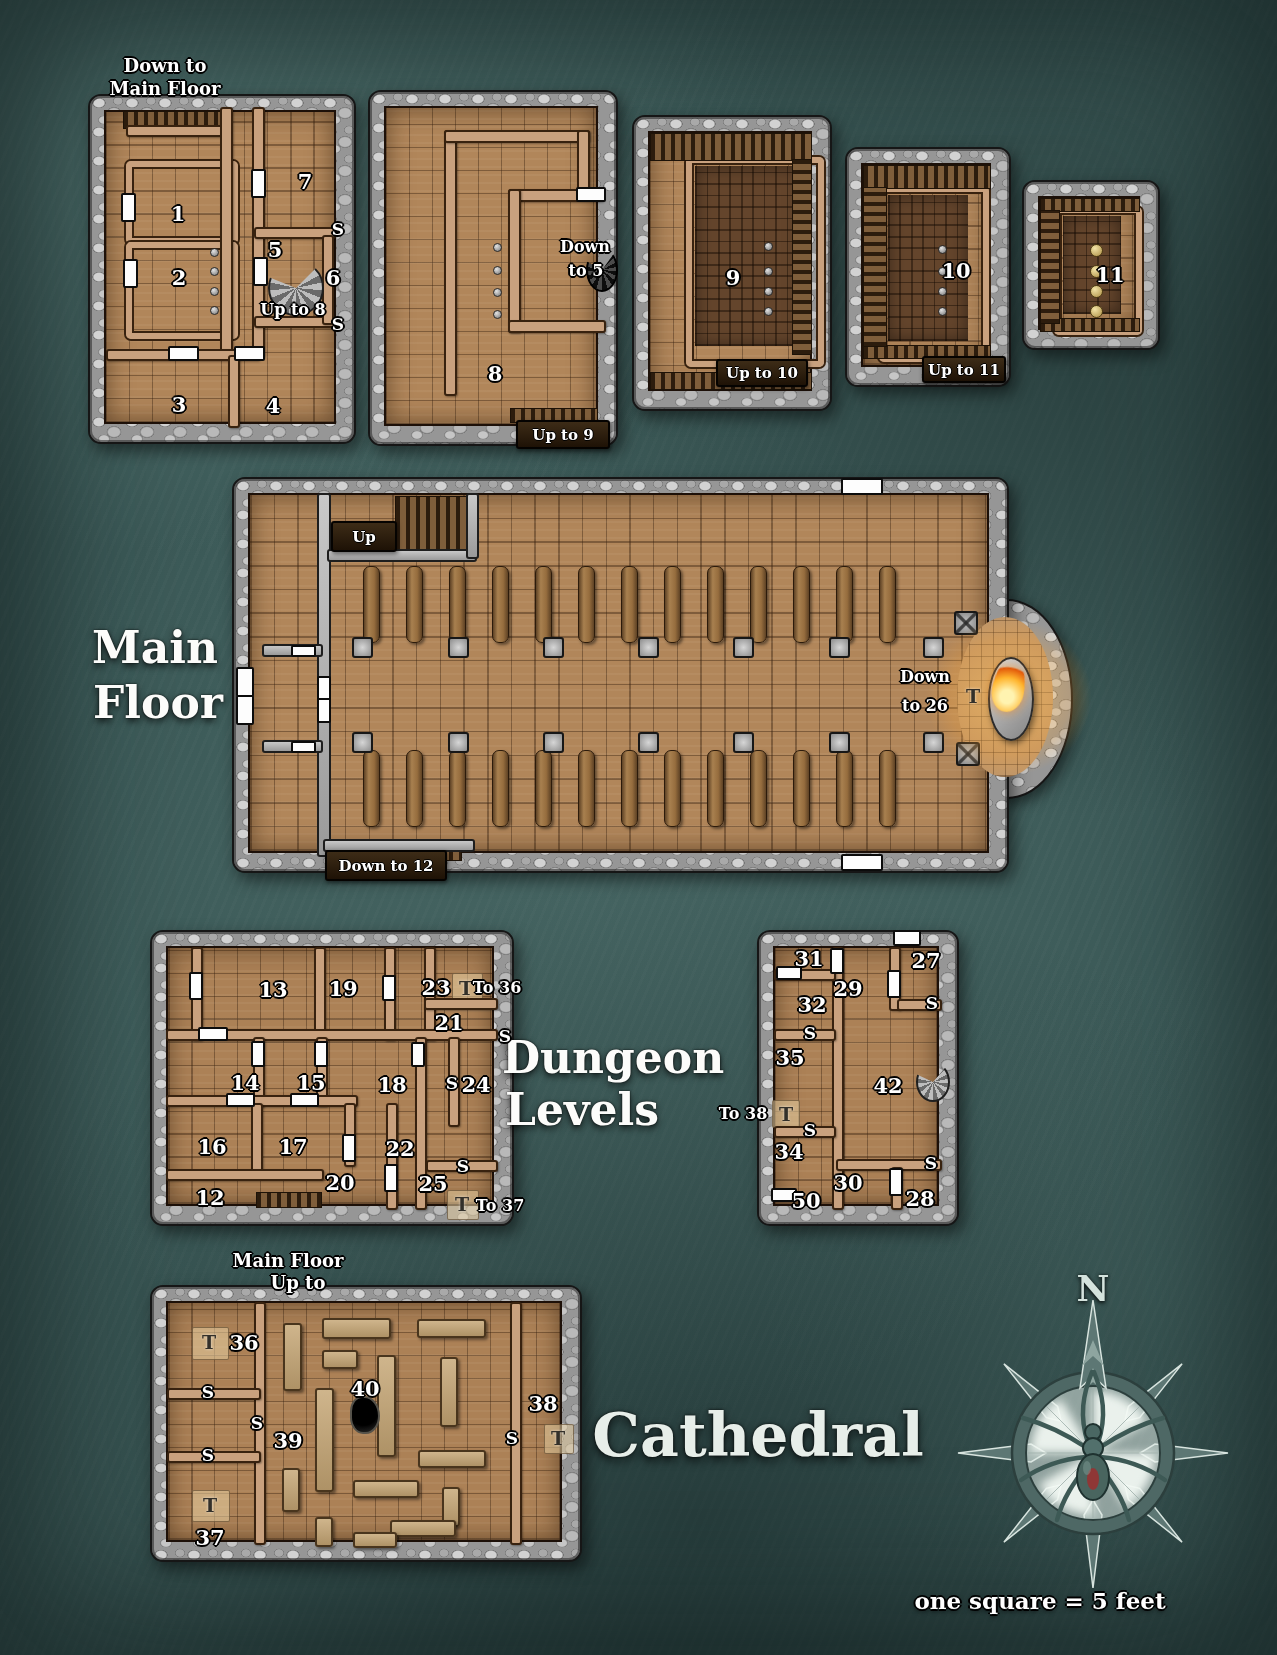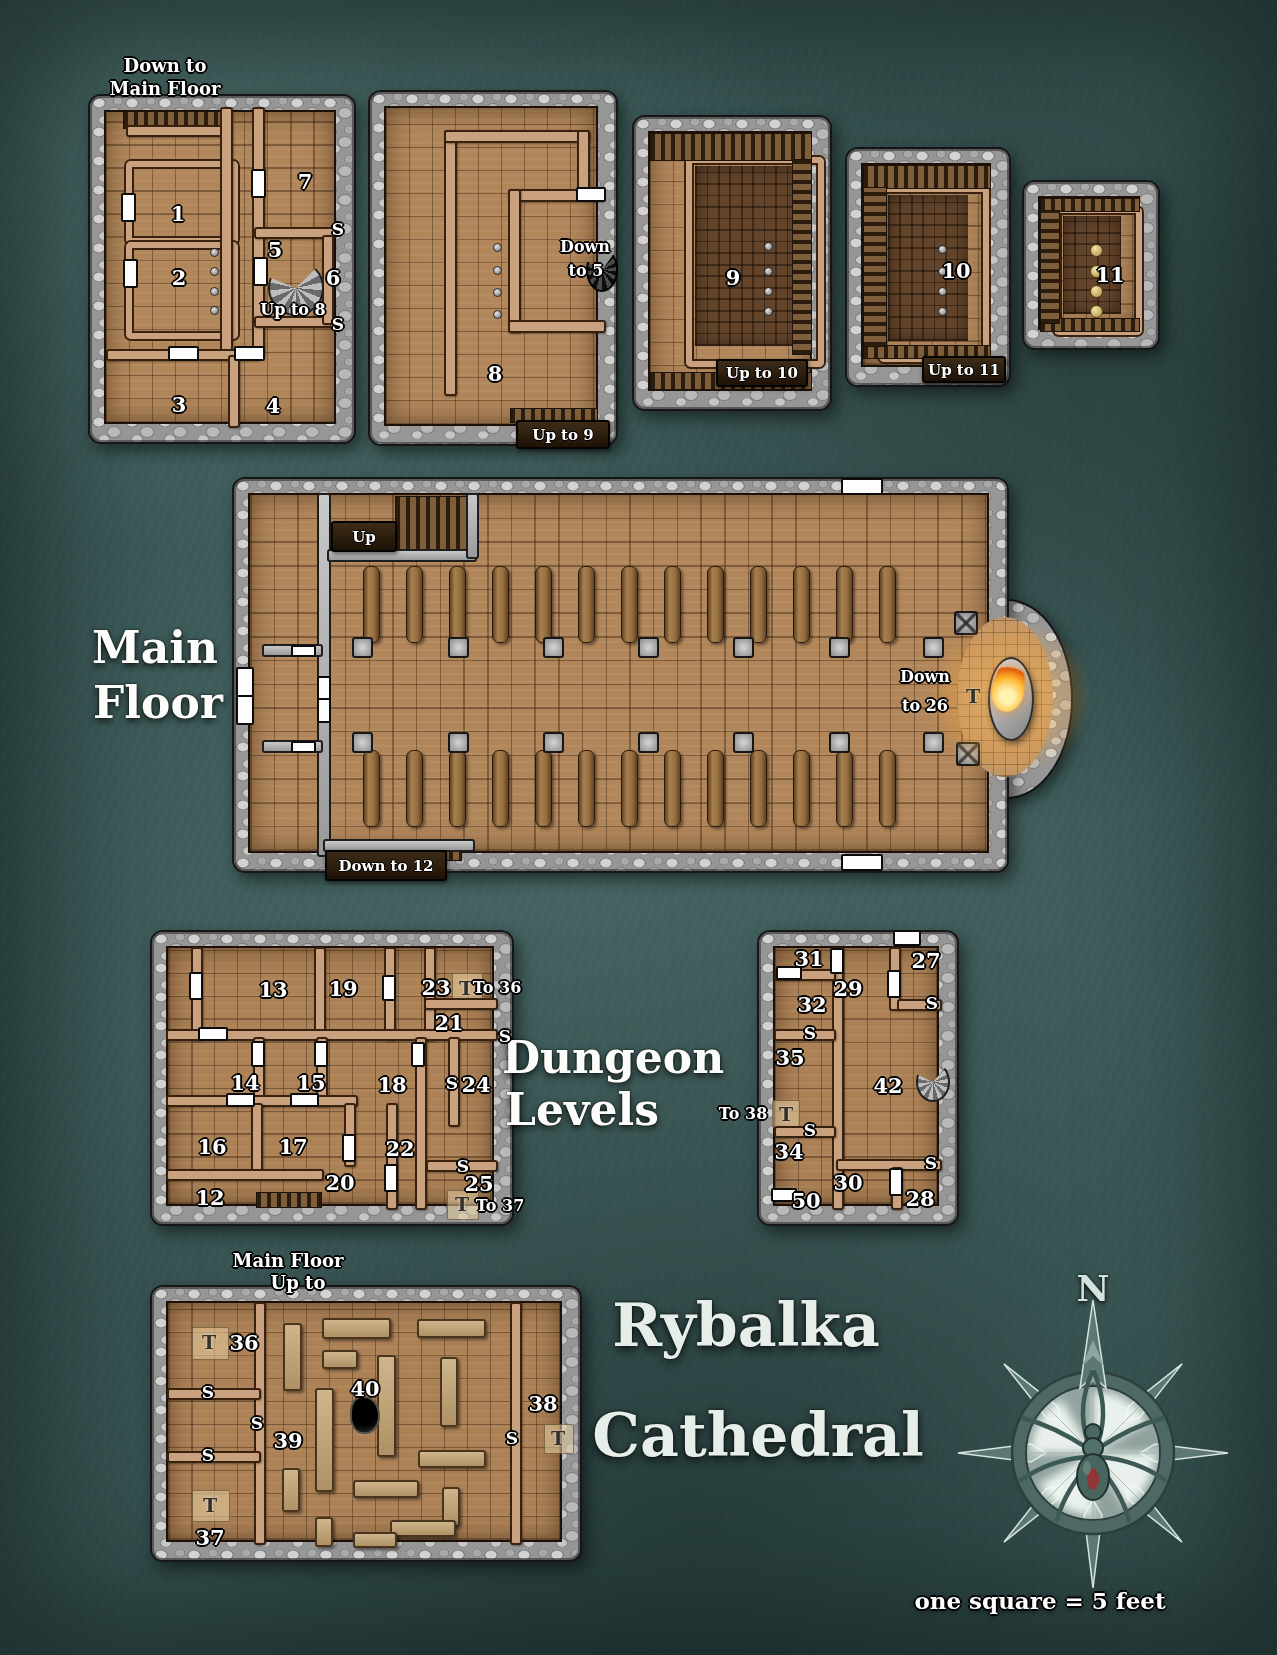--- a/index.html
+++ b/index.html
@@ -161,21 +161,20 @@
   </div>
 
   <div class="glow ni" style="left:899px;top:592px;width:220px;height:210px;"></div>
   <div class="altar" style="left:988px;top:657px;width:42px;height:80px;"></div>
   <div class="flame" style="left:993px;top:658px;width:32px;height:54px;"></div>
 
   <div class="title" style="left:155px;top:648px;">Main</div>
   <div class="title" style="left:158px;top:703px;">Floor</div>
   <div class="title" style="left:613px;top:1058px;">Dungeon</div>
   <div class="title" style="left:582px;top:1110px;">Levels</div>
-  <div class="title xl" style="left:746px;top:1325px;">Rybalka</div>
   <div class="title xl" style="left:758px;top:1435px;">Cathedral</div>
   <div class="scale" style="left:1040px;top:1600px;">one square = 5 feet</div>
   <div class="north" style="left:1093px;top:1288px;">N</div>
 
   <div class="caption" style="left:165px;top:66px;text-align:right;">Down to</div>
   <div class="caption" style="left:165px;top:89px;">Main Floor</div>
   <div class="caption" style="left:298px;top:1238px;margin-top:45px;">Up to</div>
   <div class="caption" style="left:288px;top:1261px;">Main Floor</div>
 
   <div class="banner" style="left:331px;top:521px;width:62px;height:27px;">Up</div>
@@ -456,21 +455,21 @@
     <span class="lbl smark" style="left: 505px; top: 1036px;">S</span>
     <span class="lbl num" style="left: 245px; top: 1082px; text-align: right;">14</span>
     <span class="lbl num" style="left: 311px; top: 1082px;">15</span>
     <span class="lbl num" style="left: 392px; top: 1084px;">18</span>
     <span class="lbl smark" style="left: 452px; top: 1083px;">S</span>
     <span class="lbl num" style="left: 476px; top: 1084px;">24</span>
     <span class="lbl num" style="left: 212px; top: 1146px;">16</span>
     <span class="lbl num" style="left: 273px; top: 1146px; margin-left: 20px;">17</span>
     <span class="lbl num" style="left: 400px; top: 1148px;">22</span>
     <span class="lbl num" style="left: 340px; top: 1182px;">20</span>
-    <span class="lbl num" style="left: 433px; top: 1183px; margin-left: 46px;">25</span>
+    <span class="lbl num" style="left: 433px; top: 1183px;">25</span>
     <span class="lbl smark" style="left: 463px; top: 1166px;">S</span>
     <span class="lbl num" style="left: 210px; top: 1197px;">12</span>
     <span class="lbl tmark" style="left: 462px; top: 1204px;">T</span>
     <span class="lbl cap" style="left: 500px; top: 1206px;">To 37</span>
     <span class="lbl num" style="left: 809px; top: 958px;">31</span>
     <span class="lbl num" style="left: 926px; top: 960px;">27</span>
     <span class="lbl num" style="left: 848px; top: 988px;">29</span>
     <span class="lbl num" style="left: 812px; top: 1004px;">32</span>
     <span class="lbl smark" style="left: 932px; top: 1003px;">S</span>
     <span class="lbl smark" style="left: 810px; top: 1033px;">S</span>

